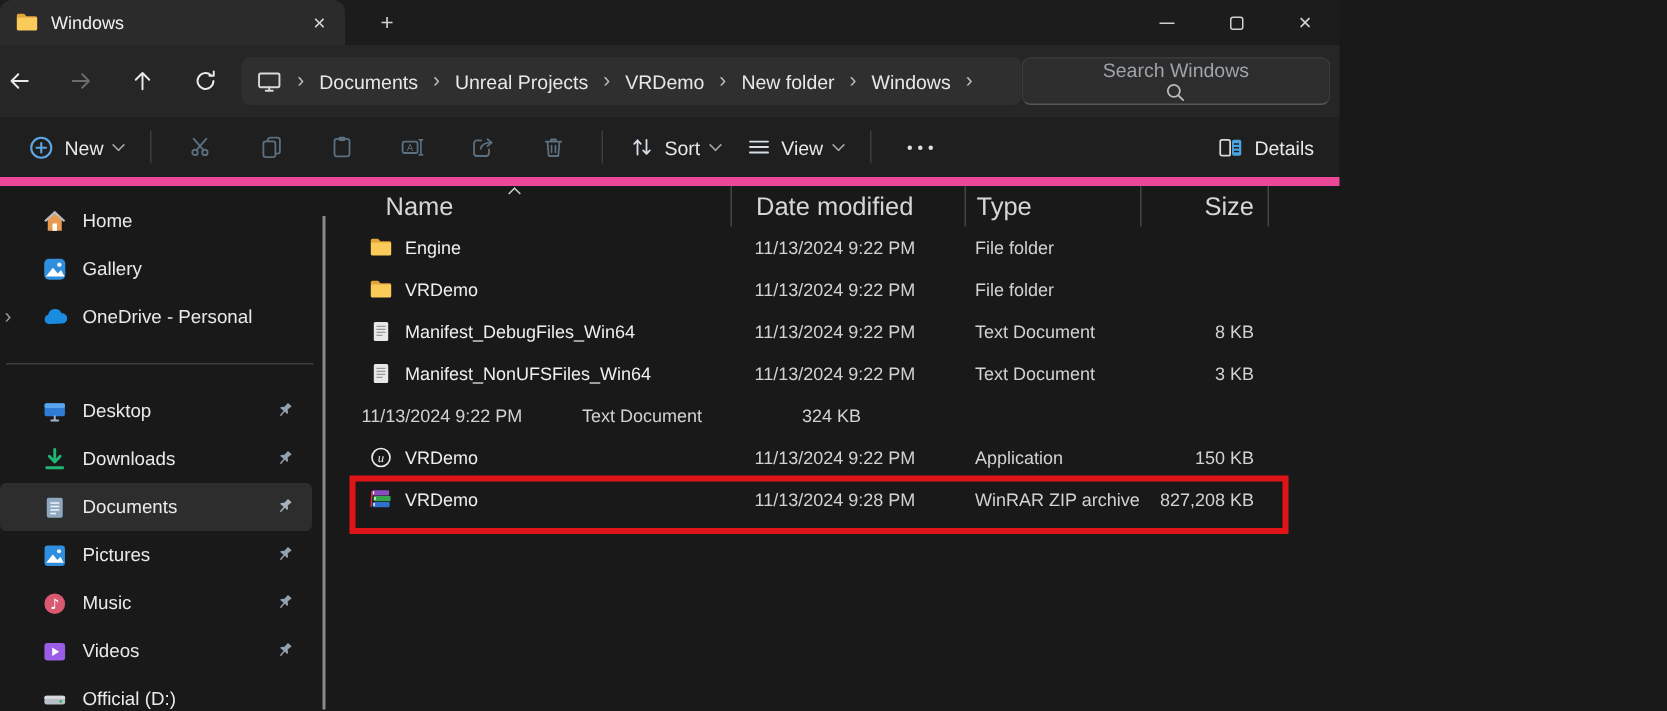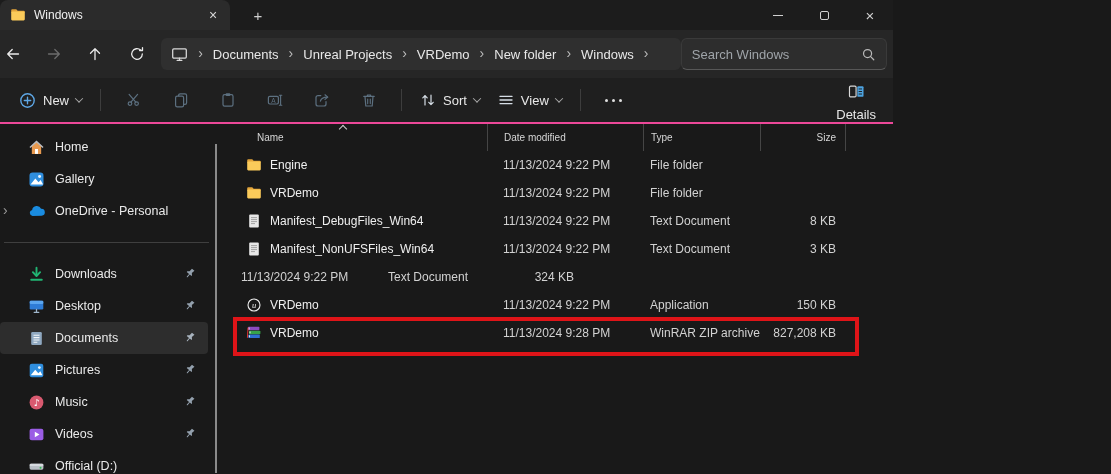--- a/index.html
+++ b/index.html
@@ -26,51 +26,51 @@
   .navbar { height:48px; background:#262626; display:flex; align-items:center; padding-left:0; }
   .nav-btn { width:32px; height:32px; display:flex; align-items:center; justify-content:center;
     border-radius:4px; margin-left:16px; }
   .nav-btn:first-child { margin-left:0; }
   .breadcrumb { margin-left:12px; width:652px; height:32px; background:#2f2f2f; border-radius:6px;
     display:flex; align-items:center; padding:0 10px; overflow:hidden; }
   .bc-sep { color:#bdbdbd; font-size:14px; margin:0 10px; line-height:1; transform:translateY(-1px); }
   .bc-item { font-size:13px; color:#e8e8e8; white-space:nowrap; }
   .searchbox { margin-left:auto; margin-right:6px; width:255px; height:32px; background:#2d2d2d;
     border:1px solid #3a3a3a; border-bottom-color:#575757; border-radius:6px; display:flex;
-    align-items:center; padding:0 10px; }
+    align-items:center; padding:0 10px;flex-direction:column; }
   .search-ph { font-size:13px; color:#9fa4a9; flex:1; }
 
   
-  .toolbar { height:46px; background:#1f1f1f; border-bottom:2px solid #ec4899; display:flex;
+  .toolbar { height:46px; background:#1f1f1f; border-bottom:6px solid #ec4899; display:flex;
     align-items:center; padding-left:10px; }
   .tb-btn { display:flex; align-items:center; gap:7px; padding:0 9px; height:34px; border-radius:4px; }
   .tb-label { font-size:13px; color:#e8e8e8; }
   .tb-sep { width:1px; height:22px; background:#3d3d3d; margin:0 9px; }
   .tb-icon-btn { width:47px; height:34px; display:flex; align-items:center; justify-content:center; border-radius:4px; }
   .chev { display:inline-block; width:6px; height:6px; border-right:1.2px solid #a8a8a8;
     border-bottom:1.2px solid #a8a8a8; transform:rotate(45deg) translate(-1px,-1px); }
   .more-dots { display:flex; gap:4px; }
   .more-dots i { width:3px; height:3px; border-radius:50%; background:#e0e0e0; }
-  .tb-right { margin-left:auto; margin-right:8px;flex-direction:column; }
+  .tb-right { margin-left:auto; margin-right:8px; }
 
   
   .main { display:flex; height:349px; }
   .sidebar { position:relative; width:225px; padding-top:7px; flex:none; }
   .sb-item { position:relative; height:32px; display:flex; align-items:center; padding-left:28px;
     margin-right:17px; border-radius:4px; }
   .sb-item.selected { background:#2d2d2d; }
   .sb-label { font-size:12.5px; color:#eaeaea; margin-left:10px; white-space:nowrap; }
   .sb-pin { position:absolute; right:12px; top:9px; }
   .sb-expander { position:absolute; left:3px; top:7px; color:#9a9a9a; font-size:14px; }
   .sb-divider { border-top:1px solid #3f3f3f; margin:15px 16px 15px 4px; }
   .sb-scrollbar { position:absolute; left:215px; top:20px; bottom:0; width:2px; background:#8a8a8a; }
 
   .content { position:relative; flex:1; }
   .list-header { display:flex; height:27px; align-items:center; position:relative; }
-  .hcell { font-size:10px; color:#d6d6d6; height:20px; display:flex; align-items:center; }
+  .hcell { font-size:17px; color:#d6d6d6; height:20px; display:flex; align-items:center; }
   .h-name { width:262px; padding-left:32px; position:relative; }
   .h-date { width:156px; padding-left:16px; border-left:1px solid #454545; height:27px; }
   .h-type { width:117px; padding-left:7px; border-left:1px solid #454545; height:27px; }
   .h-size { width:85px;  justify-content:flex-end; padding-right:9px; border-left:1px solid #454545; height:27px; }
   .h-end  { width:0; border-left:1px solid #454545; height:27px; }
   .sort-asc { position:absolute; left:115px; top:-2px; width:6px; height:6px;
     border-left:1.2px solid #cfcfcf; border-top:1.2px solid #cfcfcf; transform:rotate(45deg); }
 
   .frow { display:flex; height:28px; align-items:center; }
   .c-name { width:262px; padding-left:21px; display:flex; align-items:center; overflow:hidden; }
@@ -272,36 +272,36 @@
         <svg width="17" height="17" viewBox="0 0 16 16">
           <path d="M4.3 12.2a2.9 2.9 0 0 1-.4-5.7 4.4 4.4 0 0 1 8.4-1 3.2 3.2 0 0 1 .6 6.4z" fill="#1a8ce0"></path>
         </svg>
         <span class="sb-label">OneDrive - Personal</span>
       </div>
 
       <div class="sb-divider"></div>
 
       <div class="sb-item">
         <svg width="17" height="17" viewBox="0 0 16 16">
+          <rect x="1.6" y="2.6" width="12.8" height="8.2" rx="1.1" fill="#2e7cd6"></rect>
+          <rect x="1.6" y="2.6" width="12.8" height="3" rx="1.1" fill="#5aa5ee"></rect>
+          <path d="M5.8 13.5h4.4M8 10.8v2.7" stroke="#9fb6cc" stroke-width="1.2" stroke-linecap="round"></path>
+        </svg>
+        <span class="sb-label">Desktop</span>
+        <svg class="sb-pin" width="13" height="13" viewBox="0 0 16 16">
+          <path d="M6.5 1.5h4l-.7 4.2 2 2v1H9.1v4.3l-.6.8-.6-.8V8.7H4.2v-1l2-2z" fill="#93a0ad" transform="rotate(40 8 8)"></path>
+        </svg>
+      </div>
+      <div class="sb-item">
+        <svg width="17" height="17" viewBox="0 0 16 16">
           <path d="M8 1.6v7.2" stroke="#21b573" stroke-width="1.8" stroke-linecap="round"></path>
           <path d="M4.6 5.8 8 9.4l3.4-3.6" fill="none" stroke="#21b573" stroke-width="1.8" stroke-linecap="round" stroke-linejoin="round"></path>
           <path d="M3 13h10" stroke="#21b573" stroke-width="1.8" stroke-linecap="round"></path>
         </svg>
         <span class="sb-label">Downloads</span>
-        <svg class="sb-pin" width="13" height="13" viewBox="0 0 16 16">
-          <path d="M6.5 1.5h4l-.7 4.2 2 2v1H9.1v4.3l-.6.8-.6-.8V8.7H4.2v-1l2-2z" fill="#93a0ad" transform="rotate(40 8 8)"></path>
-        </svg>
-      </div>
-      <div class="sb-item">
-        <svg width="17" height="17" viewBox="0 0 16 16">
-          <rect x="1.6" y="2.6" width="12.8" height="8.2" rx="1.1" fill="#2e7cd6"></rect>
-          <rect x="1.6" y="2.6" width="12.8" height="3" rx="1.1" fill="#5aa5ee"></rect>
-          <path d="M5.8 13.5h4.4M8 10.8v2.7" stroke="#9fb6cc" stroke-width="1.2" stroke-linecap="round"></path>
-        </svg>
-        <span class="sb-label">Desktop</span>
         <svg class="sb-pin" width="13" height="13" viewBox="0 0 16 16">
           <path d="M6.5 1.5h4l-.7 4.2 2 2v1H9.1v4.3l-.6.8-.6-.8V8.7H4.2v-1l2-2z" fill="#93a0ad" transform="rotate(40 8 8)"></path>
         </svg>
       </div>
       <div class="sb-item selected">
         <svg width="17" height="17" viewBox="0 0 16 16">
           <rect x="3" y="1.8" width="10" height="12.4" rx="1.2" fill="#8fa8c0"></rect>
           <path d="M5.2 5h5.6M5.2 7.2h5.6M5.2 9.4h5.6M5.2 11.6h3.6" stroke="#f2f5f8" stroke-width="1"></path>
         </svg>
         <span class="sb-label">Documents</span>

